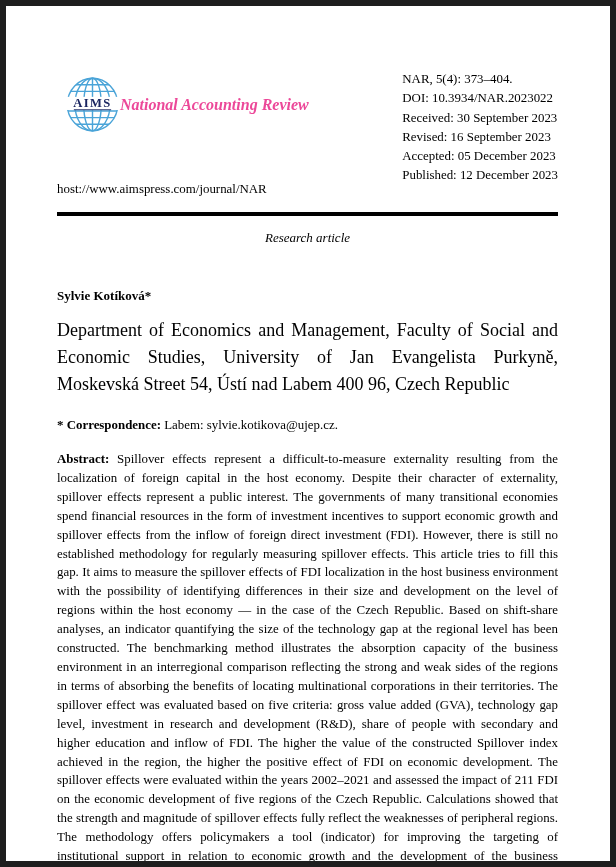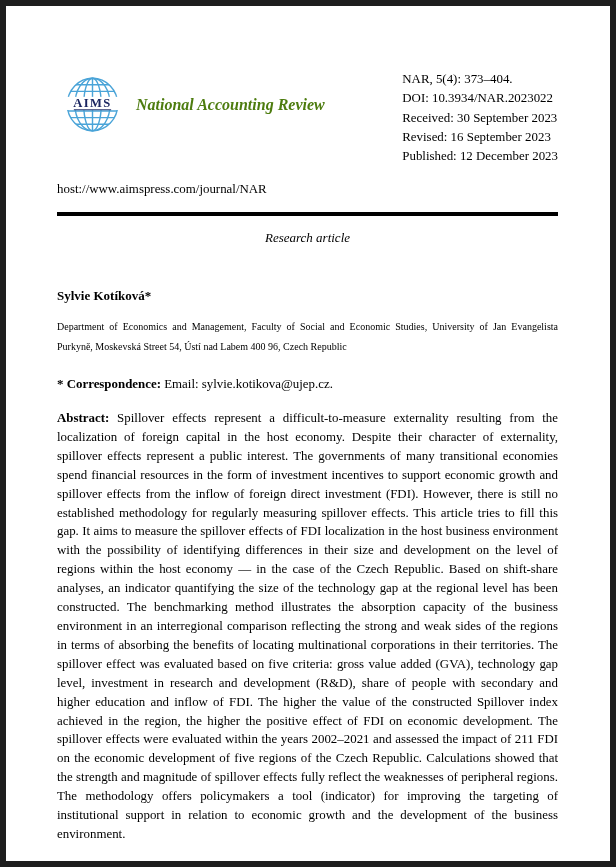--- a/index.html
+++ b/index.html
@@ -14,25 +14,25 @@
     color: #000000;
     overflow: hidden;
   }
   .content { padding: 64px 52px 0 51px; }
 
   
   .header-row { position: relative; height: 108px; }
   .brand { position: absolute; left: 8px; top: 6px; display: flex; align-items: center; }
   .globe { width: 55px; height: 57px; flex: 0 0 auto; }
   .journal-name {
-    margin-left: 16px;
+    margin-left: 0;
     font-size: 16px;
     font-weight: bold;
     font-style: italic;
-    color: #4d7c0f;
+    color: #ec4899;
     white-space: nowrap;
   }
   .meta { position: absolute; right: 0; top: 0; font-size: 12.9px; line-height: 19.3px; }
   .meta div { white-space: nowrap; }
 
   .journal-url { margin-top: 4px; font-size: 12.9px; }
 
   .rule { height: 4px; background: #000000; margin-top: 15px; }
 
   .article-type { margin-top: 14px; font-size: 13px; font-style: italic; text-align: center; }
@@ -41,22 +41,22 @@
     margin: 8px 0 0 0;
     font-size: 15.5px;
     font-weight: bold;
     line-height: 20px;
   }
 
   .author { margin-top: 42px; font-size: 13px; font-weight: bold; }
 
   .affiliation {
     margin: 13px 0 18px 0;
-    font-size: 10px;
-    line-height: 20px;
+    font-size: 18px;
+    line-height: 27px;
     text-align: justify;
   }
 
   .correspondence { margin: 14px 0 0 0; font-size: 12.9px; line-height: 19px; }
   .correspondence .marker { font-weight: bold; }
 
   .abstract {
     margin: 15px 0 0 0;
     font-size: 12.9px;
     line-height: 18.9px;
@@ -97,38 +97,39 @@
           <text x="50" y="57" text-anchor="middle" font-family="Liberation Serif, serif" font-weight="bold" font-size="23" letter-spacing="2.5" fill="#1a2560">AIMS</text>
           <line x1="16" y1="61.5" x2="84" y2="61.5" stroke="#1a2560" stroke-width="1.6"></line>
         </svg>
         <span class="journal-name">National Accounting Review</span>
       </div>
       <div class="meta">
         <div>NAR, 5(4): 373–404.</div>
         <div>DOI: 10.3934/NAR.2023022</div>
         <div>Received: 30 September 2023</div>
         <div>Revised: 16 September 2023</div>
+        <div>Accepted: 05 December 2023</div>
         <div>Published: 12 December 2023</div>
       </div>
     </div>
 
     <div class="journal-url">host://www.aimspress.com/journal/NAR</div>
 
     <div class="rule"></div>
 
     <div class="article-type">Research article</div>
 
 
     <div class="author">Sylvie Kotíková*</div>
 
     <p class="affiliation">Department of Economics and Management, Faculty of Social and Economic Studies, University of Jan Evangelista Purkyně, Moskevská Street 54, Ústí nad Labem 400 96, Czech Republic</p>
 
     <p class="correspondence">
       <span class="marker">* Correspondence:</span>
-      <span>Email:</span>
+      <span>Labem:</span>
       <span>sylvie.kotikova@ujep.cz.</span>
     </p>
 
     <p class="abstract">
       <span class="bold">Abstract:</span>
       <span>Spillover effects represent a difficult-to-measure externality resulting from the localization of foreign capital in the host economy. Despite their character of externality, spillover effects represent a public interest. The governments of many transitional economies spend financial resources in the form of investment incentives to support economic growth and spillover effects from the inflow of foreign direct investment (FDI). However, there is still no established methodology for regularly measuring spillover effects. This article tries to fill this gap. It aims to measure the spillover effects of FDI localization in the host business environment with the possibility of identifying differences in their size and development on the level of regions within the host economy — in the case of the Czech Republic. Based on shift-share analyses, an indicator quantifying the size of the technology gap at the regional level has been constructed. The benchmarking method illustrates the absorption capacity of the business environment in an interregional comparison reflecting the strong and weak sides of the regions in terms of absorbing the benefits of locating multinational corporations in their territories. The spillover effect was evaluated based on five criteria: gross value added (GVA), technology gap level, investment in research and development (R&amp;D), share of people with secondary and higher education and inflow of FDI. The higher the value of the constructed Spillover index achieved in the region, the higher the positive effect of FDI on economic development. The spillover effects were evaluated within the years 2002–2021 and assessed the impact of 211 FDI on the economic development of five regions of the Czech Republic. Calculations showed that the strength and magnitude of spillover effects fully reflect the weaknesses of peripheral regions. The methodology offers policymakers a tool (indicator) for improving the targeting of institutional support in relation to economic growth and the development of the business environment.</span>
     </p>
 
   </div>
 </div>

